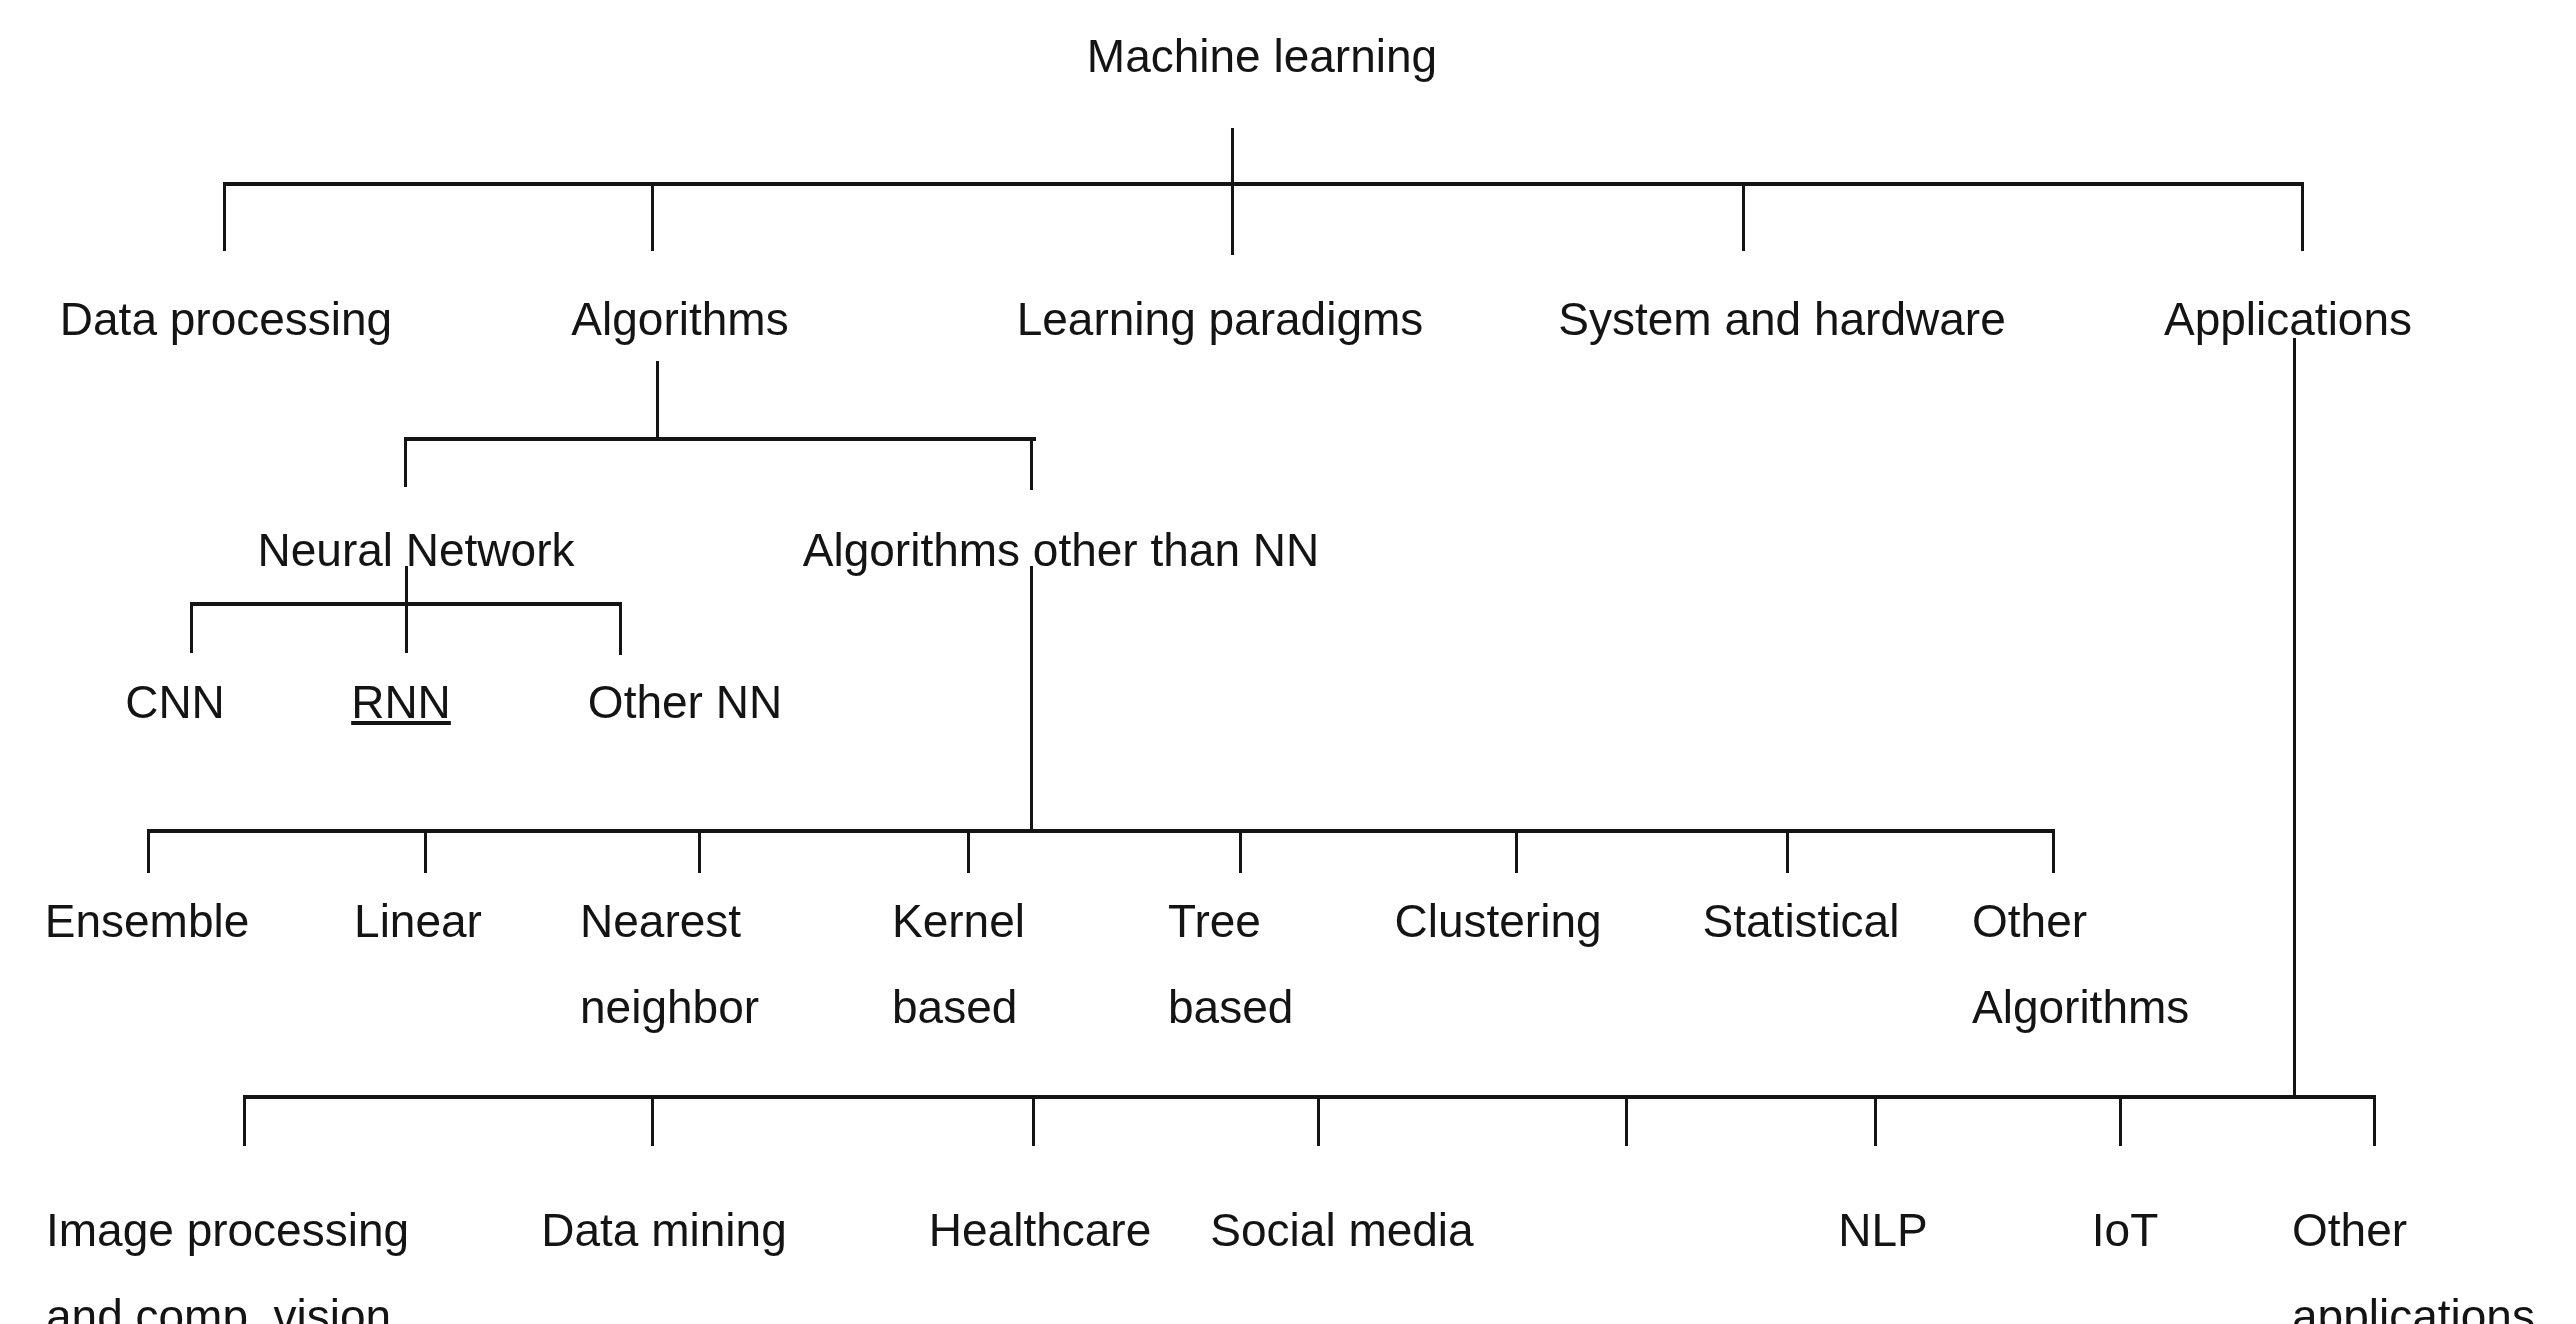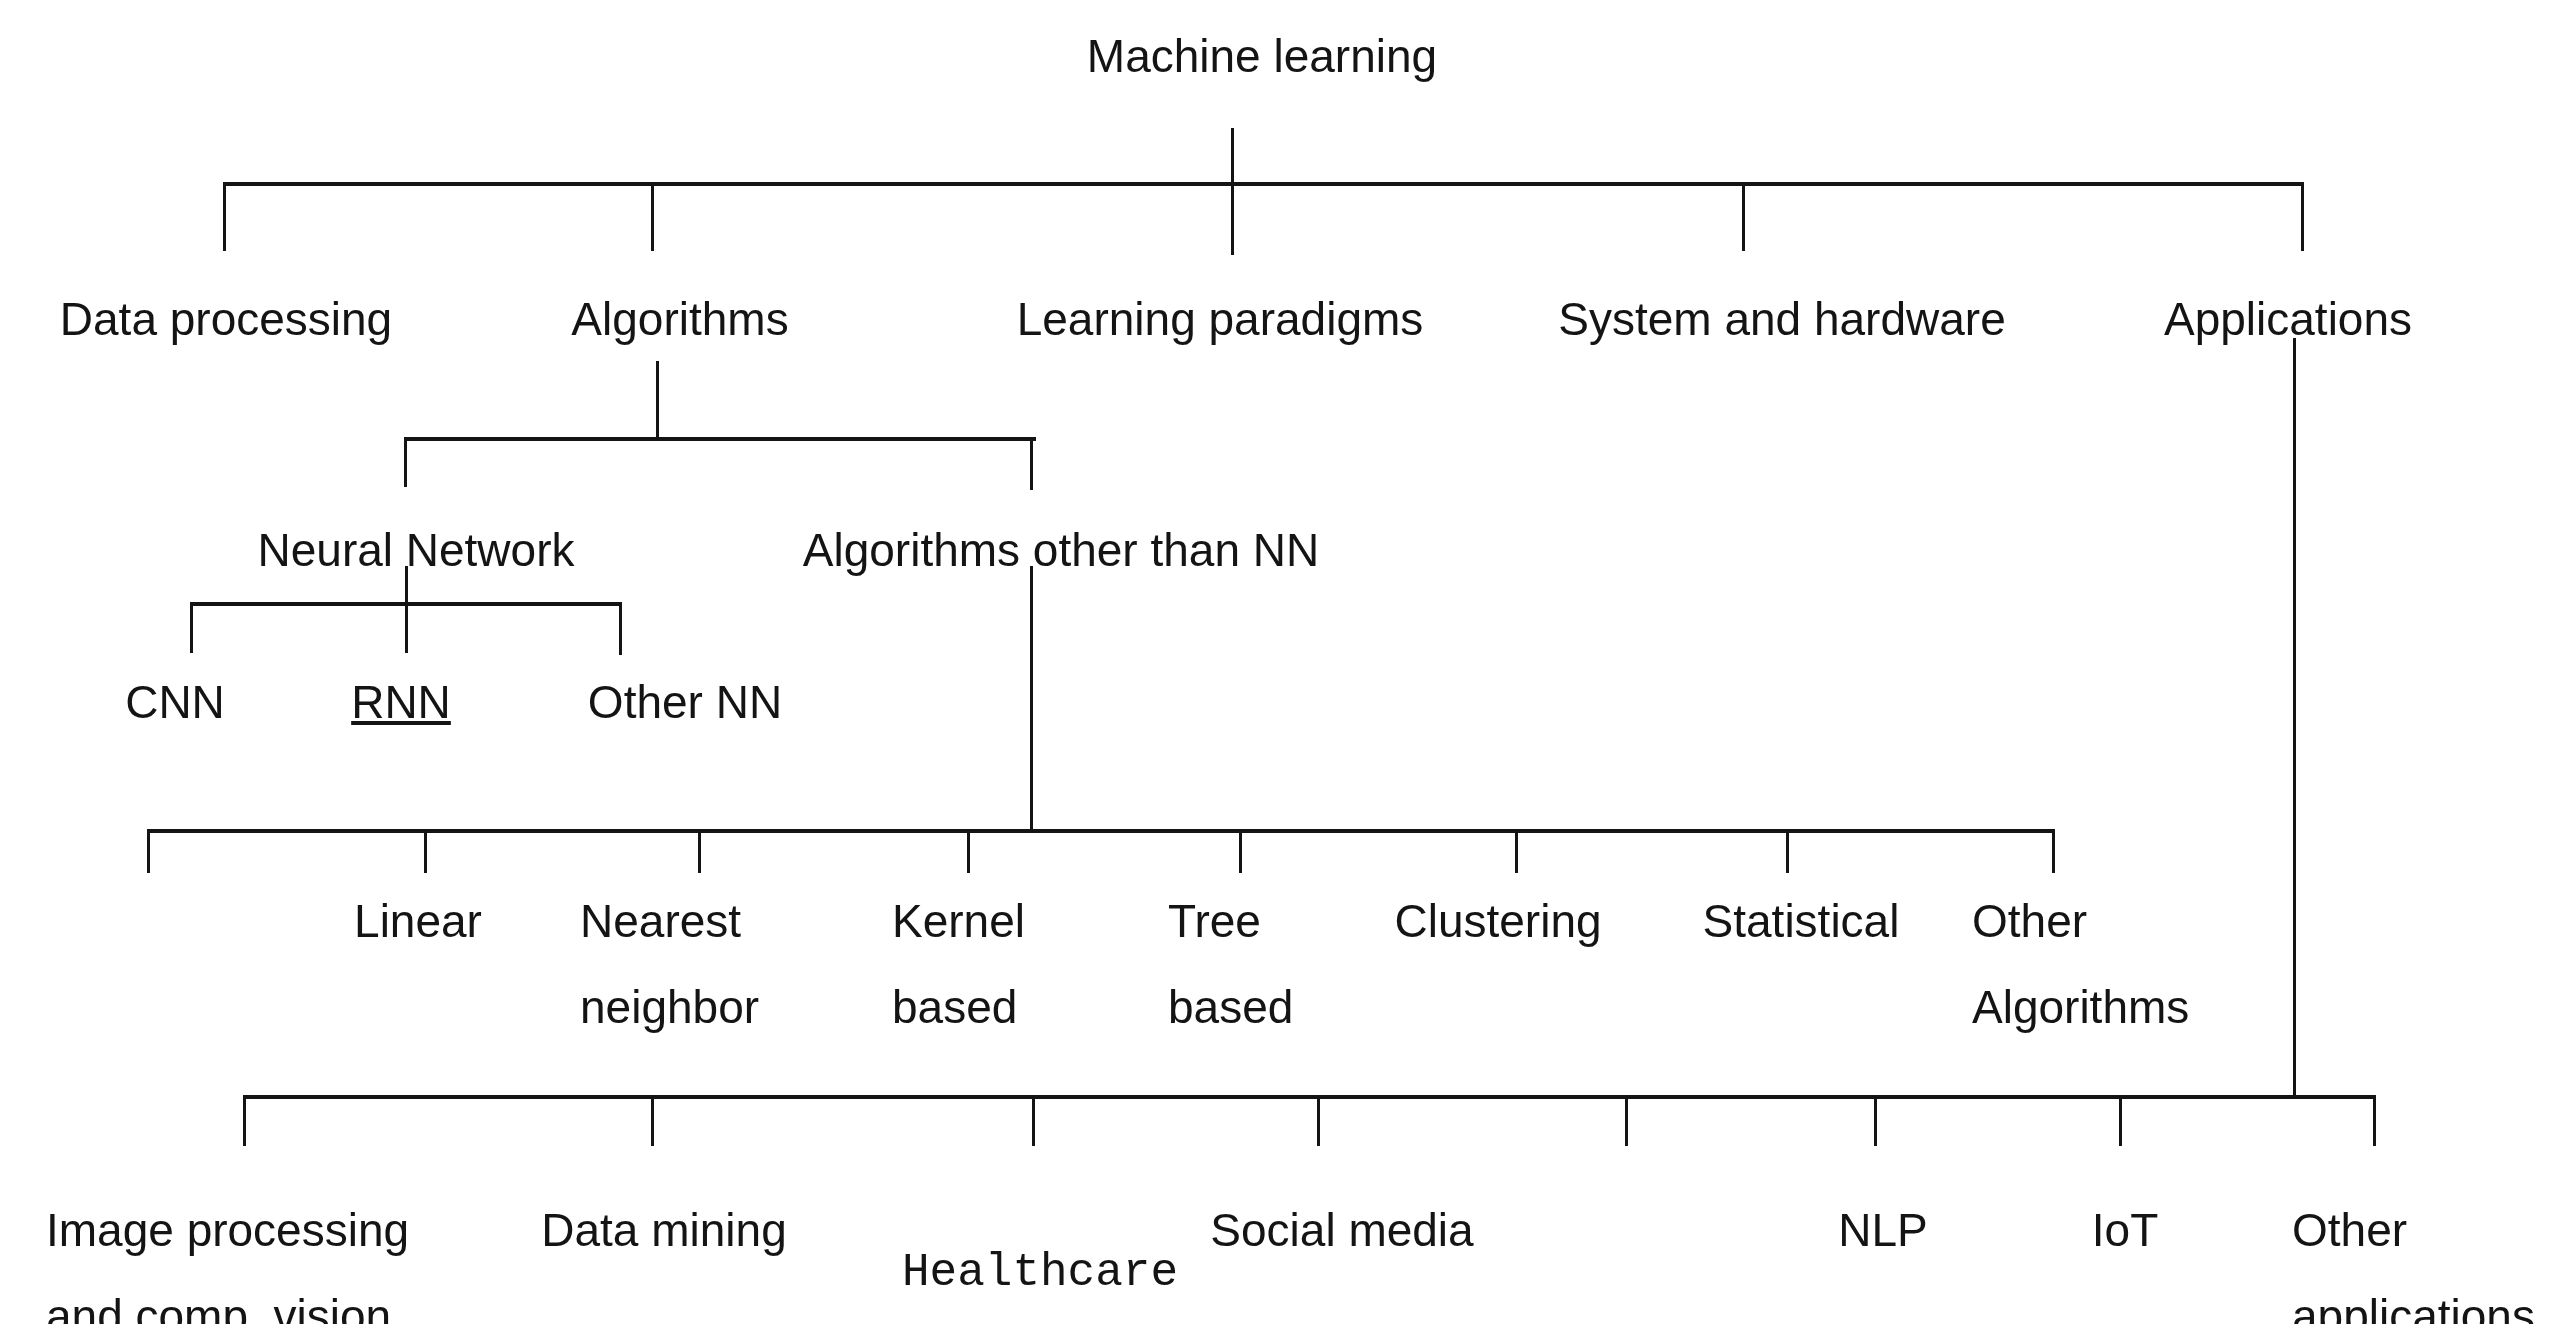--- a/index.html
+++ b/index.html
@@ -80,20 +80,21 @@
   <div class="hline" style="left:147px; top:829px; width:1908px;"></div>
   <div class="vline" style="left:147px; top:829px; height:44px;"></div>
   <div class="vline" style="left:424px; top:829px; height:44px;"></div>
   <div class="vline" style="left:698px; top:829px; height:44px;"></div>
   <div class="vline" style="left:967px; top:829px; height:44px;"></div>
   <div class="vline" style="left:1239px; top:829px; height:44px;"></div>
   <div class="vline" style="left:1515px; top:829px; height:44px;"></div>
   <div class="vline" style="left:1786px; top:829px; height:44px;"></div>
   <div class="vline" style="left:2052px; top:829px; height:44px;"></div>
 
+  <div class="node c" style="left:147px; top:878px;">Ensemble</div>
   <div class="node c" style="left:418px; top:878px;">Linear</div>
   <div class="node l" style="left:580px; top:878px;">Nearest
 neighbor</div>
   <div class="node l" style="left:892px; top:878px;">Kernel
 based</div>
   <div class="node l" style="left:1168px; top:878px;">Tree
 based</div>
   <div class="node c" style="left:1801px; top:878px;">Statistical</div>
   <div class="node c" style="left:1498px; top:878px;">Clustering</div>
   <div class="node l" style="left:1972px; top:878px;">Other
@@ -106,21 +107,21 @@
   <div class="vline" style="left:1032px; top:1095px; height:51px;"></div>
   <div class="vline" style="left:1317px; top:1095px; height:51px;"></div>
   <div class="vline" style="left:1625px; top:1095px; height:51px;"></div>
   <div class="vline" style="left:1874px; top:1095px; height:51px;"></div>
   <div class="vline" style="left:2119px; top:1095px; height:51px;"></div>
   <div class="vline" style="left:2373px; top:1095px; height:51px;"></div>
 
   <div class="node l" style="left:46px; top:1187px;">Image processing
 and comp. vision</div>
   <div class="node c" style="left:664px; top:1187px;">Data mining</div>
-  <div class="node c" style="left:1040px; top:1230px;font-family:Liberation Mono, monospace;">Healthcare</div>
+  <div class="node c" style="left:1040px; top:1187px;">Healthcare</div>
   <div class="node c" style="left:1342px; top:1187px;">Social media</div>
   <div class="node c" style="left:1883px; top:1187px;">NLP</div>
   <div class="node c" style="left:2125px; top:1187px;">IoT</div>
   <div class="node l" style="left:2292px; top:1187px;">Other
 applications</div>
 
 </div>
 
 
 </body></html>

